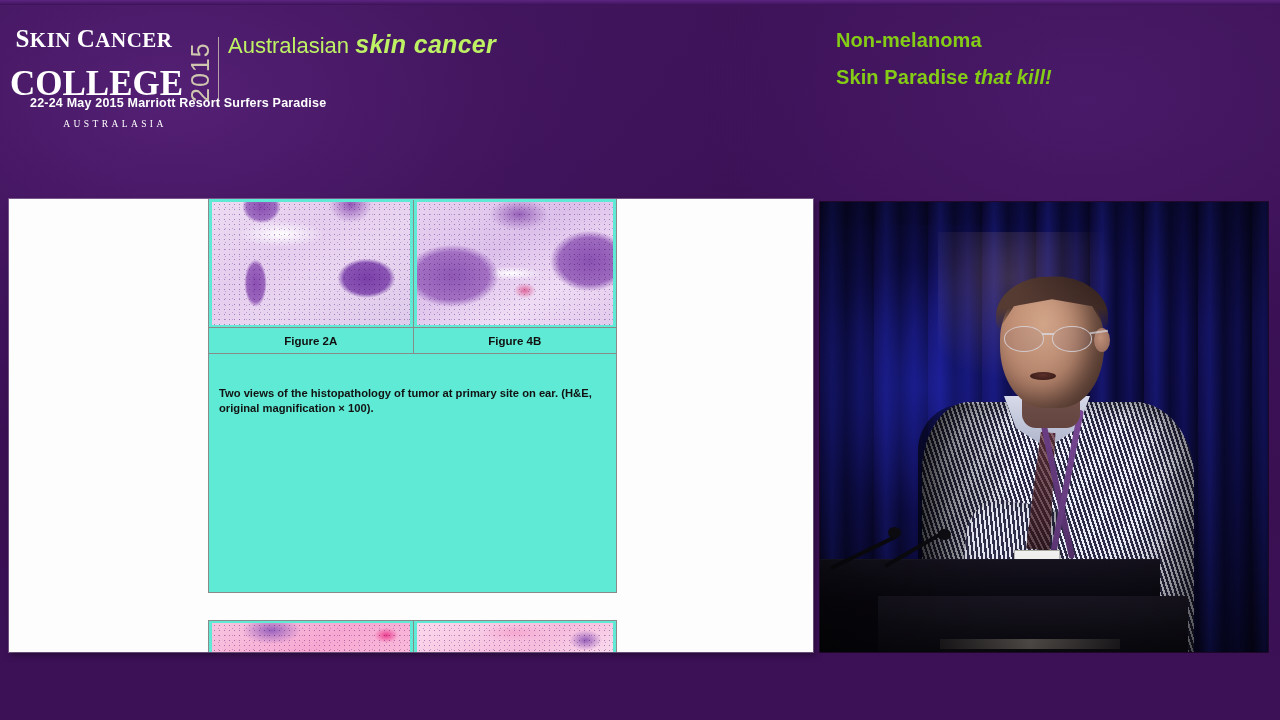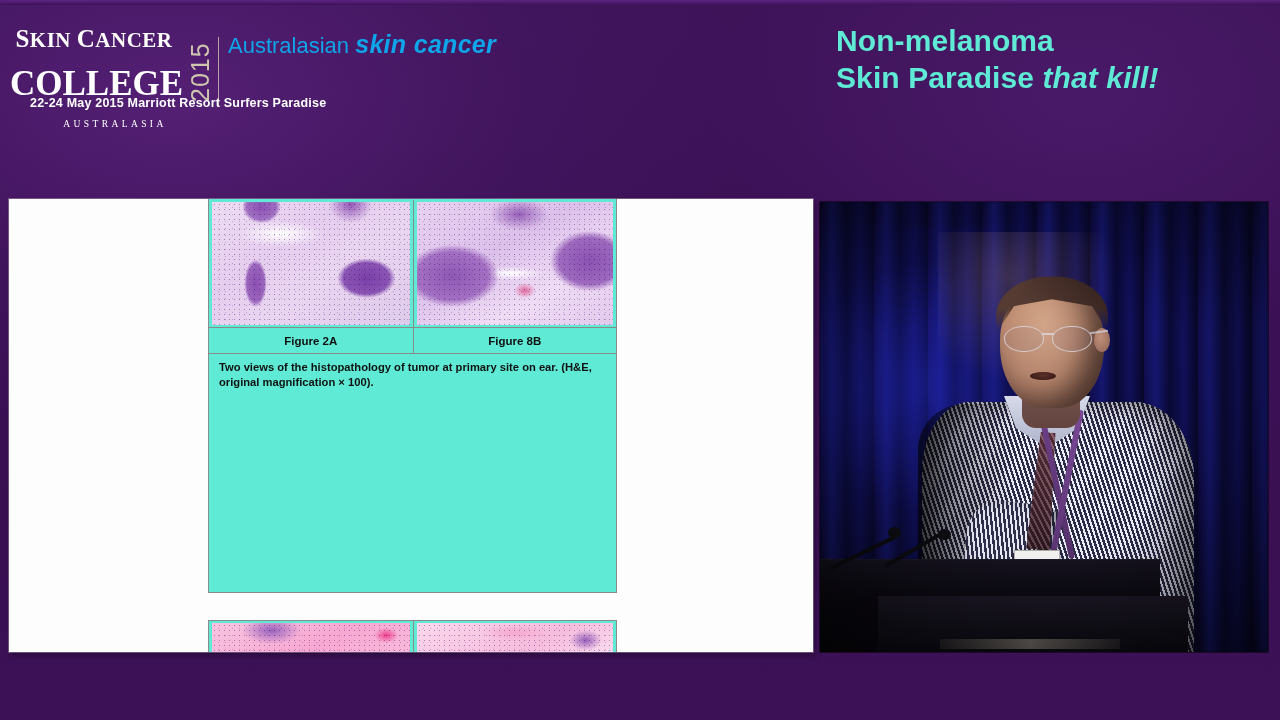--- a/index.html
+++ b/index.html
@@ -104,21 +104,21 @@
     width: 1px; height: 70px;
     background: rgba(215,205,185,0.75);
   }
   .brand-right {
     position: absolute;
     left: 218px; top: 12px;
     width: 250px;
   }
   .brand-aus {
     font-size: 22px;
-    color: #0ea5e9;
+    color: #bef264;
     font-weight: 400;
     line-height: 25px;
     white-space: nowrap;
   }
   .brand-aus .it {
     font-style: italic;
     font-weight: 700;
     font-size: 25px;
     letter-spacing: 0.3px;
   }
@@ -142,22 +142,22 @@
     color: #ffffff;
     letter-spacing: 0.2px;
     white-space: nowrap;
   }
 
   
   .talk-title {
     position: absolute;
     left: 836px; top: 22px;
     width: 430px;
-    color: #5eead4;
-    font-size: 30px;
+    color: #84cc16;
+    font-size: 20px;
     font-weight: 700;
     line-height: 37px;
     letter-spacing: 0.1px;
   }
   .talk-title .kill {
     font-style: italic;
     font-weight: 700;
     text-align: center;
   }
 
@@ -271,20 +271,21 @@
   }
   .fig-label + .fig-label { border-left: 1px solid #8a8a8a; }
 
   .fig-caption {
     padding: 6px 8px 6px 10px;
     font-size: 11.2px;
     font-weight: 700;
     color: #121212;
     line-height: 14.6px;
     box-sizing: border-box;
+    margin-top: 26px;
   }
 
   
   .video {
     position: absolute;
     left: 820px; top: 202px;
     width: 448px; height: 450px;
     background: #05030f;
     overflow: hidden;
     box-shadow: 0 0 0 1px rgba(0,0,0,0.5);
@@ -561,21 +562,21 @@
             </div>
         </div>
         <div class="fig-cell">
           <div class="histo h-2b">
               <div class="speckle"></div>
             </div>
         </div>
       </div>
       <div class="fig-labelrow">
         <div class="fig-label">Figure 2A</div>
-        <div class="fig-label">Figure 8B</div>
+        <div class="fig-label">Figure 4B</div>
       </div>
       <div class="fig-caption">Two views of the histopathology of tumor at primary site on ear. (H&amp;E, original magnification × 100).</div>
     </div>
 
     <div class="fig-table t2">
       <div class="fig-imgrow">
         <div class="fig-cell">
           <div class="histo h-3a">
               <div class="speckle"></div>
             </div>

